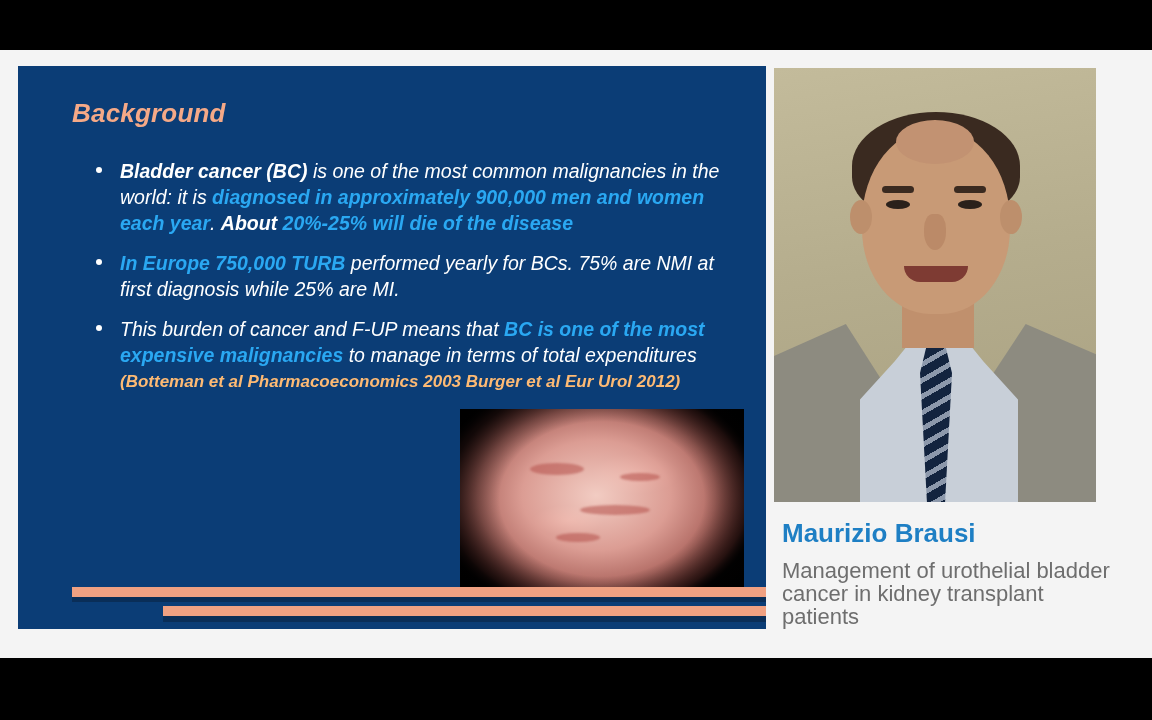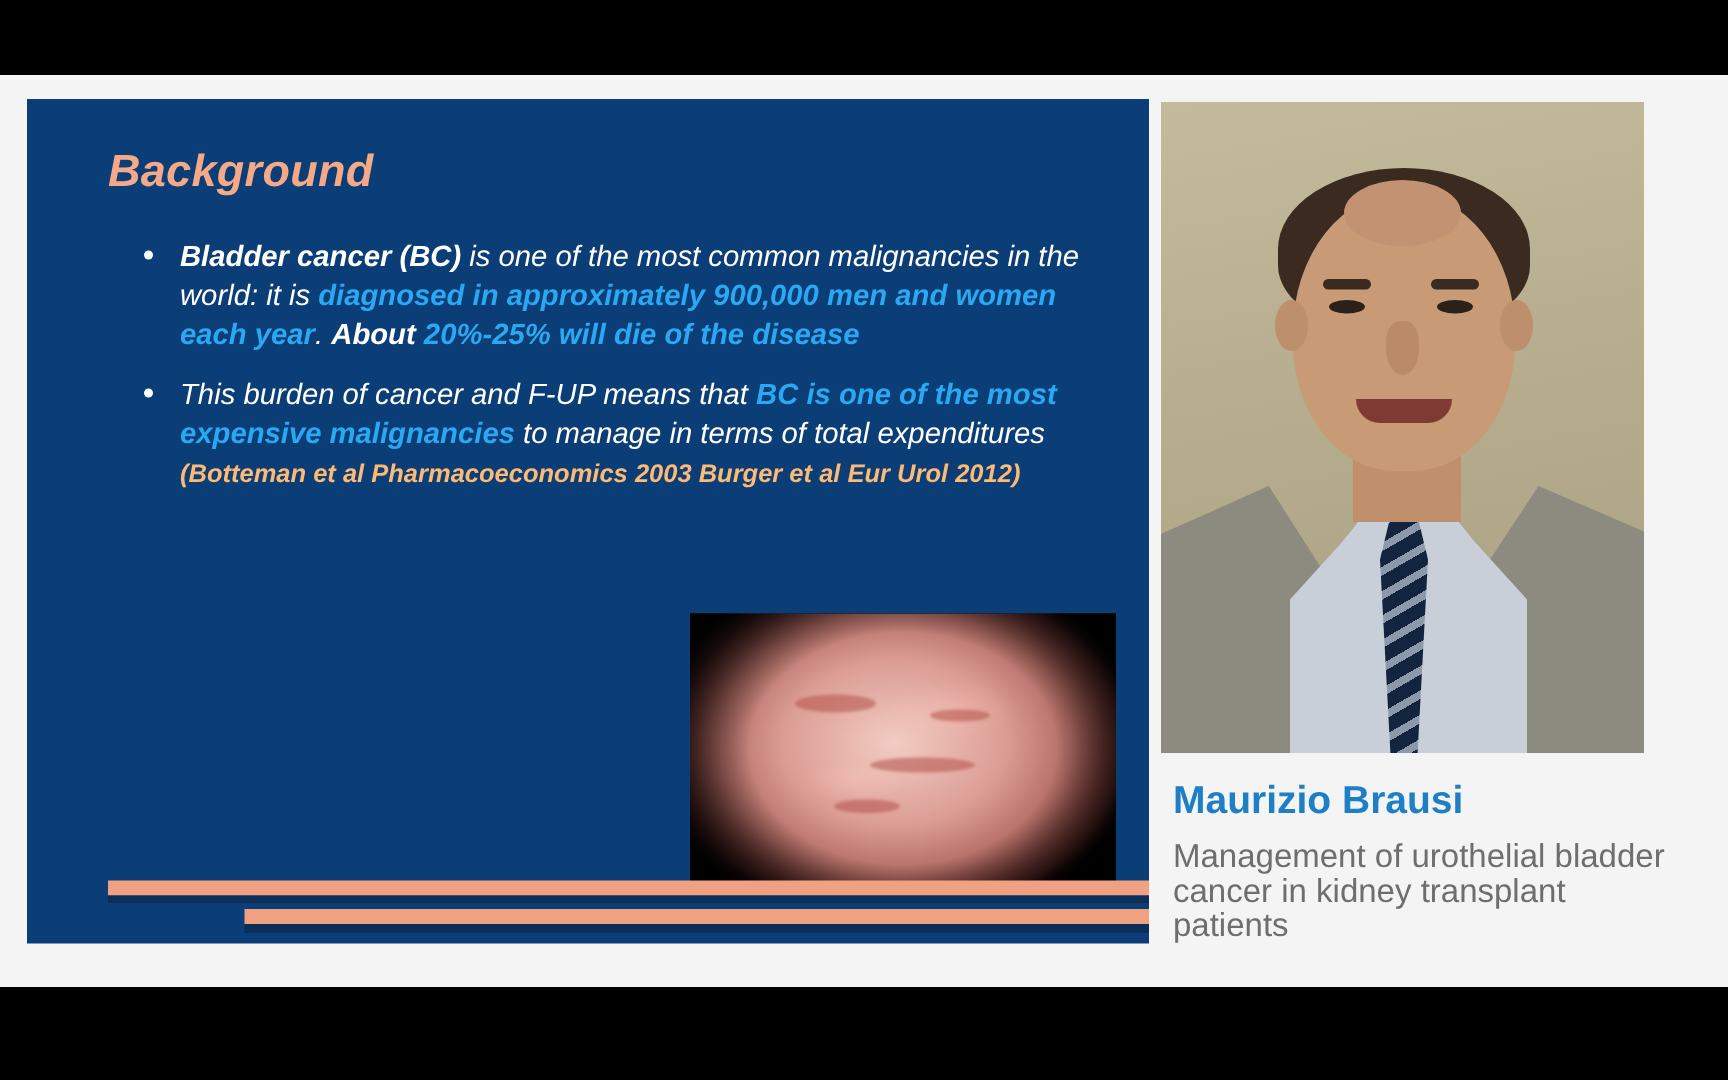--- a/index.html
+++ b/index.html
@@ -35,21 +35,21 @@
     width: 748px;
     height: 563px;
     background: #0b3d76;
     box-sizing: border-box;
     overflow: hidden;
   }
   #slide-title {
     position: absolute;
     left: 54px;
     top: 32px;
-    font-size: 30px;
+    font-size: 26px;
     font-weight: bold;
     font-style: italic;
     color: #f5a987;
     letter-spacing: 0.2px;
   }
   #bullets {
     position: absolute;
     left: 72px;
     top: 92px;
     width: 640px;
@@ -256,20 +256,24 @@
 
     <div id="slide-title">Background</div>
 
     <div id="bullets">
 
       <div class="bullet">
         <span class="dot"></span>
         <span class="b-white">Bladder cancer (BC)</span><span> is one of the most common malignancies in the world: it is </span><span class="hl-blue">diagnosed in approximately 900,000 men and women each year</span><span>. </span><span class="b-white">About </span><span class="hl-blue">20%-25% will die of the disease</span>
       </div>
 
+      <div class="bullet">
+        <span class="dot"></span>
+        <span class="hl-blue">In Europe 750,000 TURB</span><span> performed yearly for BCs. 75% are NMI at first diagnosis while 25% are MI.</span>
+      </div>
 
       <div class="bullet">
         <span class="dot"></span>
         <span>This burden of cancer and F-UP means that </span><span class="hl-blue">BC is one of the most expensive malignancies</span><span> to manage in terms of total expenditures</span>
         <span class="cite">(Botteman et al Pharmacoeconomics 2003 Burger et al Eur Urol 2012)</span>
       </div>
 
     </div>
 
     <div id="endo-frame">

